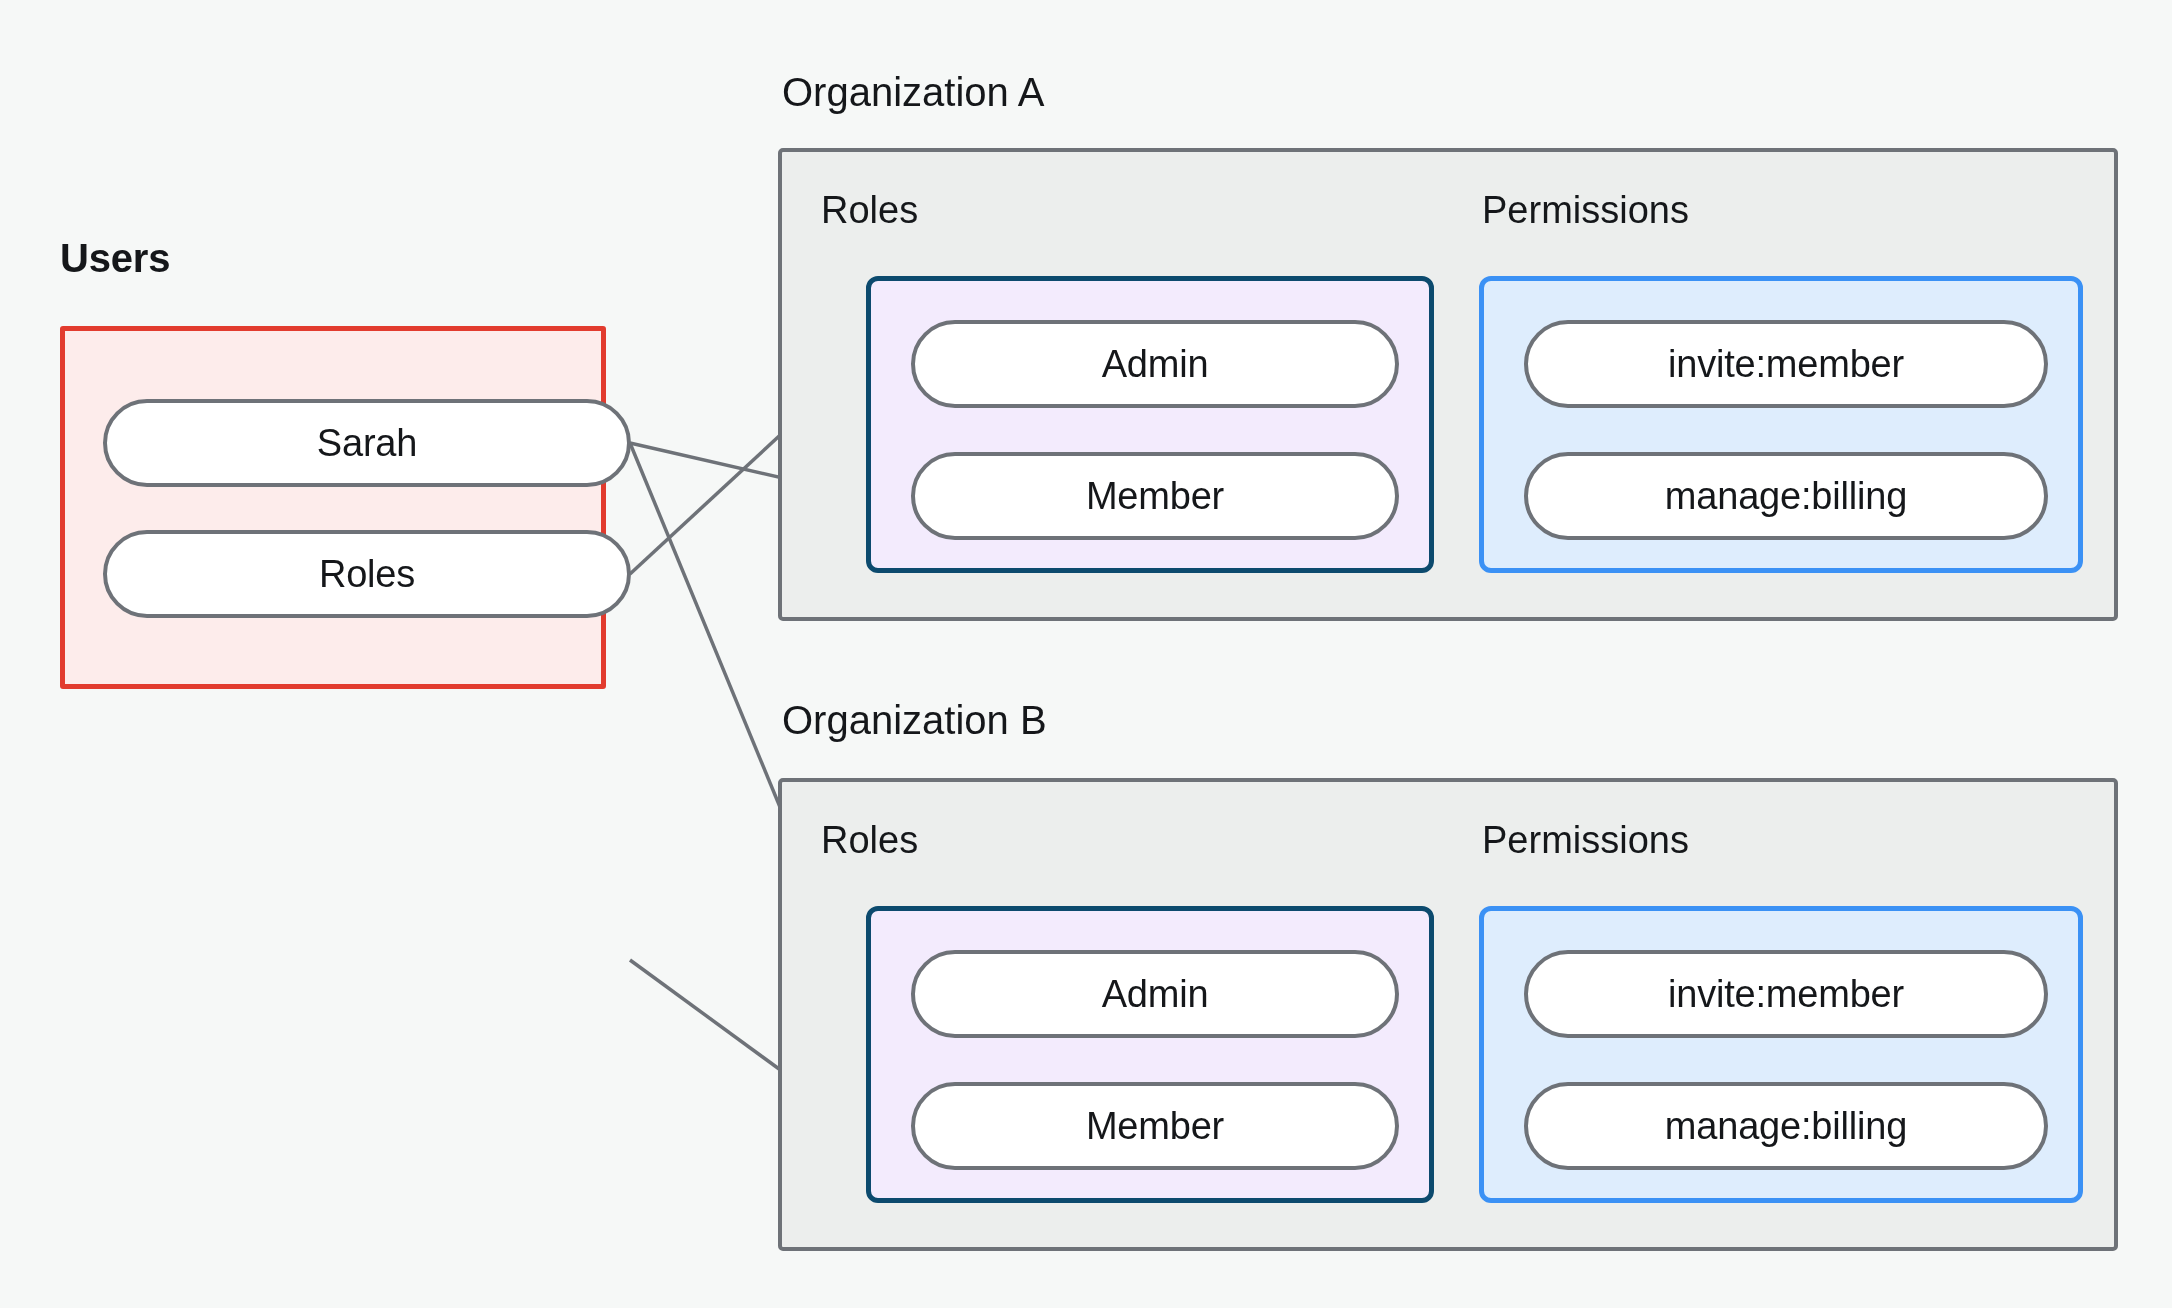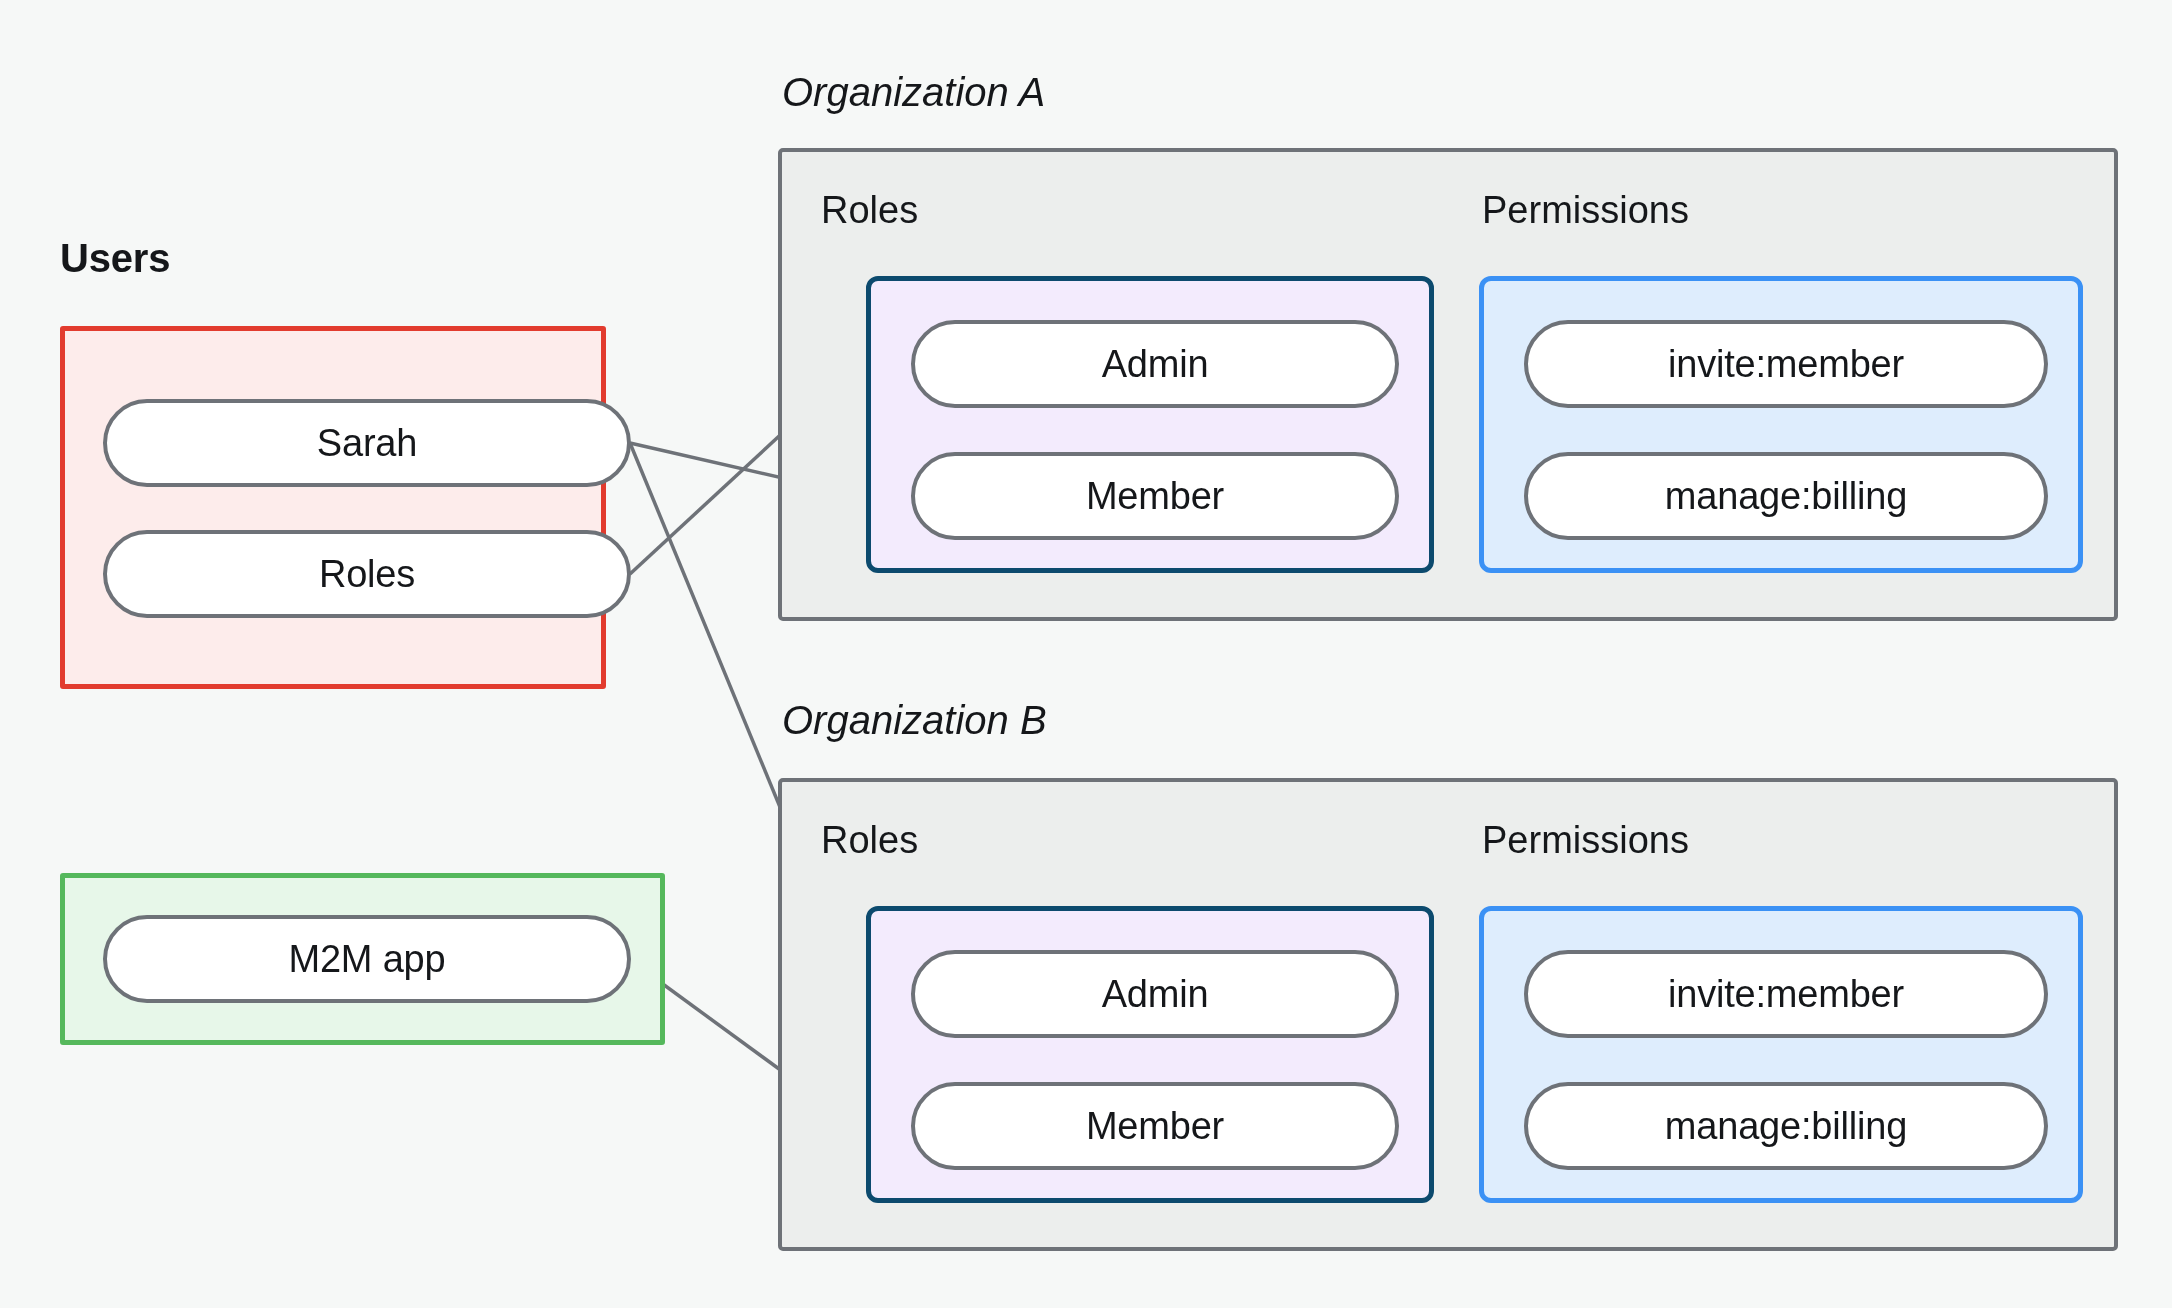--- a/index.html
+++ b/index.html
@@ -33,21 +33,20 @@
     line-height: 1;
   }
   .org-title {
     position: absolute;
     font-size: 40px;
     font-weight: 400;
     color: #15171a;
     letter-spacing: 0px;
     white-space: nowrap;
     line-height: 1;
-    font-style: italic;
   }
   .panel-title {
     position: absolute;
     font-size: 38px;
     font-weight: 400;
     color: #15171a;
     white-space: nowrap;
     line-height: 1;
     text-align: center;
   }
@@ -160,25 +159,20 @@
   <div class="box box-users" style="left:60px; top:326px; width:546px; height:363px;">
     <div class="pill" style="left:38px; top:68px; width:528px; height:88px;">
       <span>Sarah</span>
     </div>
     <div class="pill" style="left:38px; top:199px; width:528px; height:88px;">
       <span>Roles</span>
     </div>
   </div>
 
 
-  <div class="box box-m2m" style="left:60px; top:873px; width:605px; height:172px;">
-    <div class="pill" style="left:38px; top:37px; width:528px; height:88px;">
-      <span>M2M app</span>
-    </div>
-  </div>
 
   <div class="org-title" style="left:782px; top:72px;">Organization A</div>
 
   <div class="box box-org" style="left:778px; top:148px; width:1340px; height:473px;">
 
     <div class="panel-title" style="left:39px; top:39px;">Roles</div>
 
     <div class="box box-roles" style="left:36px; top:124px; width:568px; height:297px;">
       <div class="pill" style="left:40px; top:39px; width:488px; height:88px;">
         <span>Admin</span>

